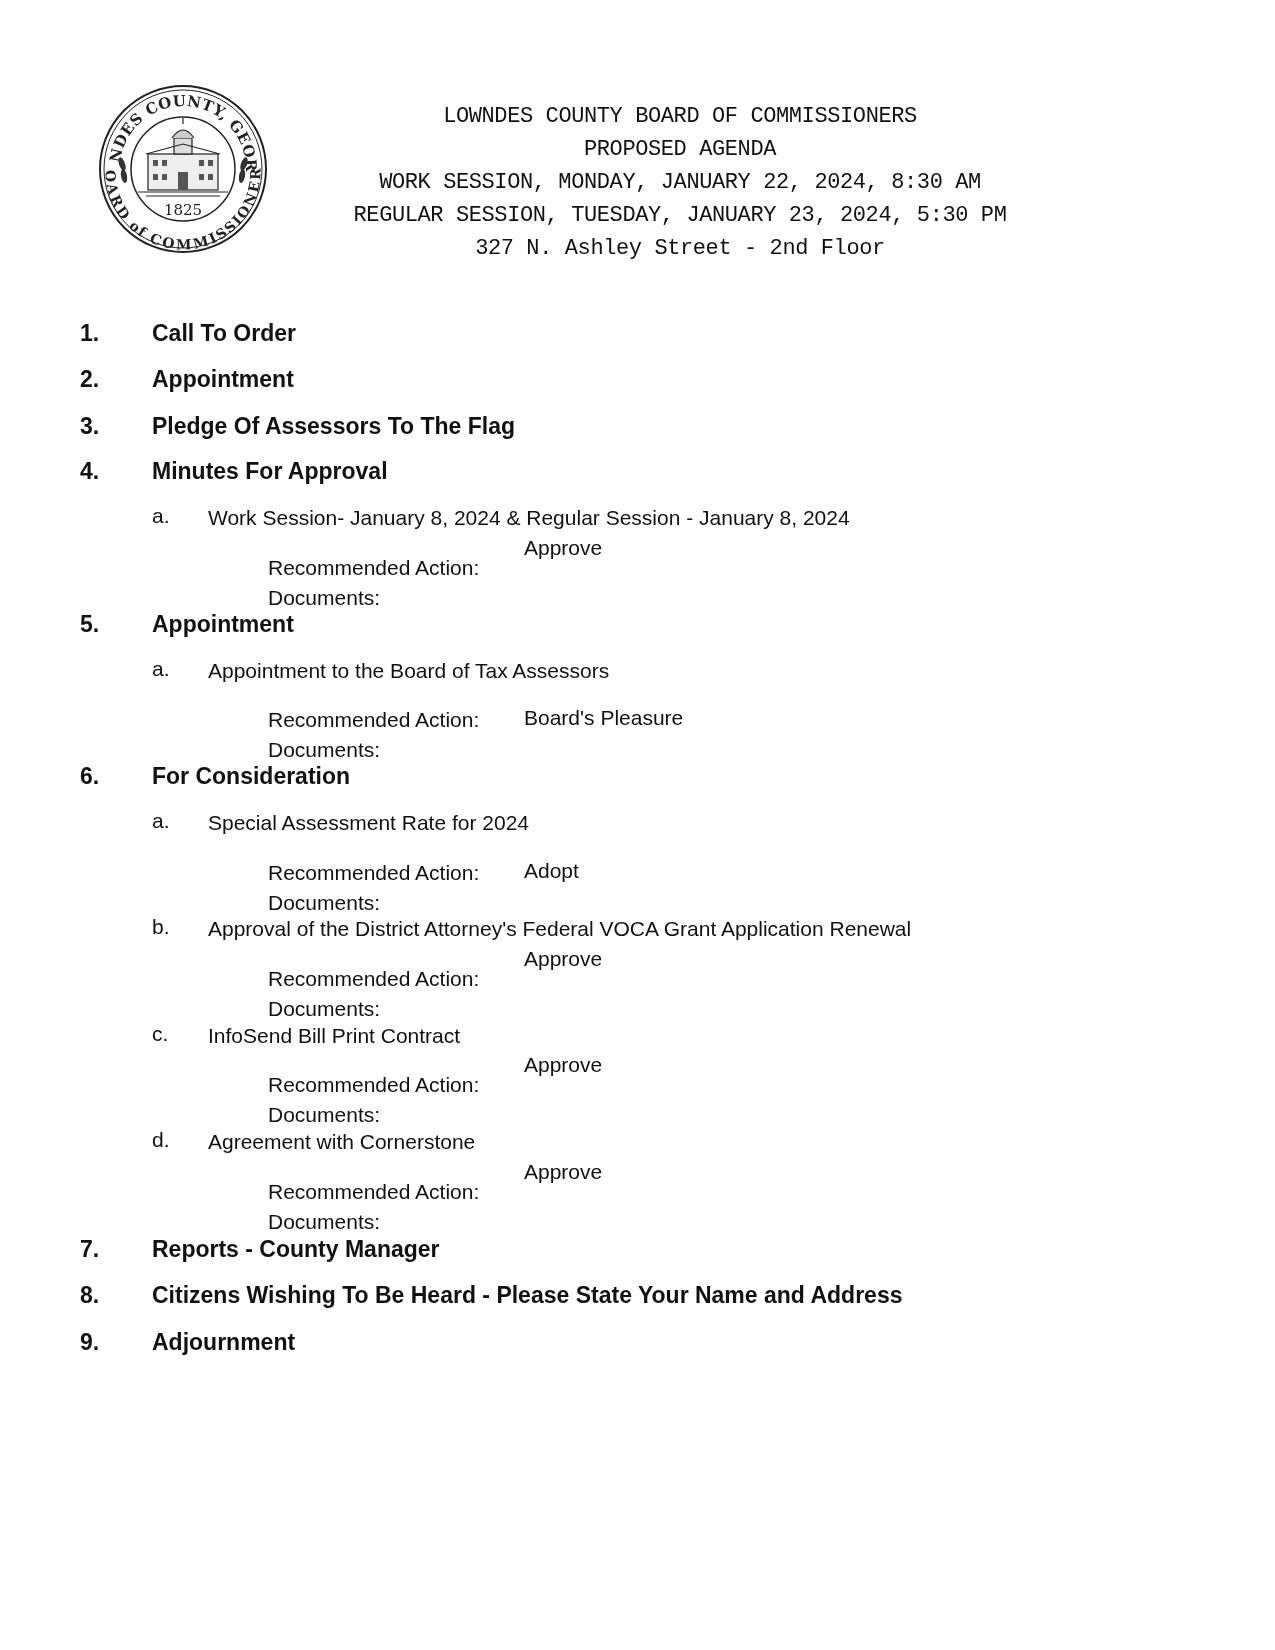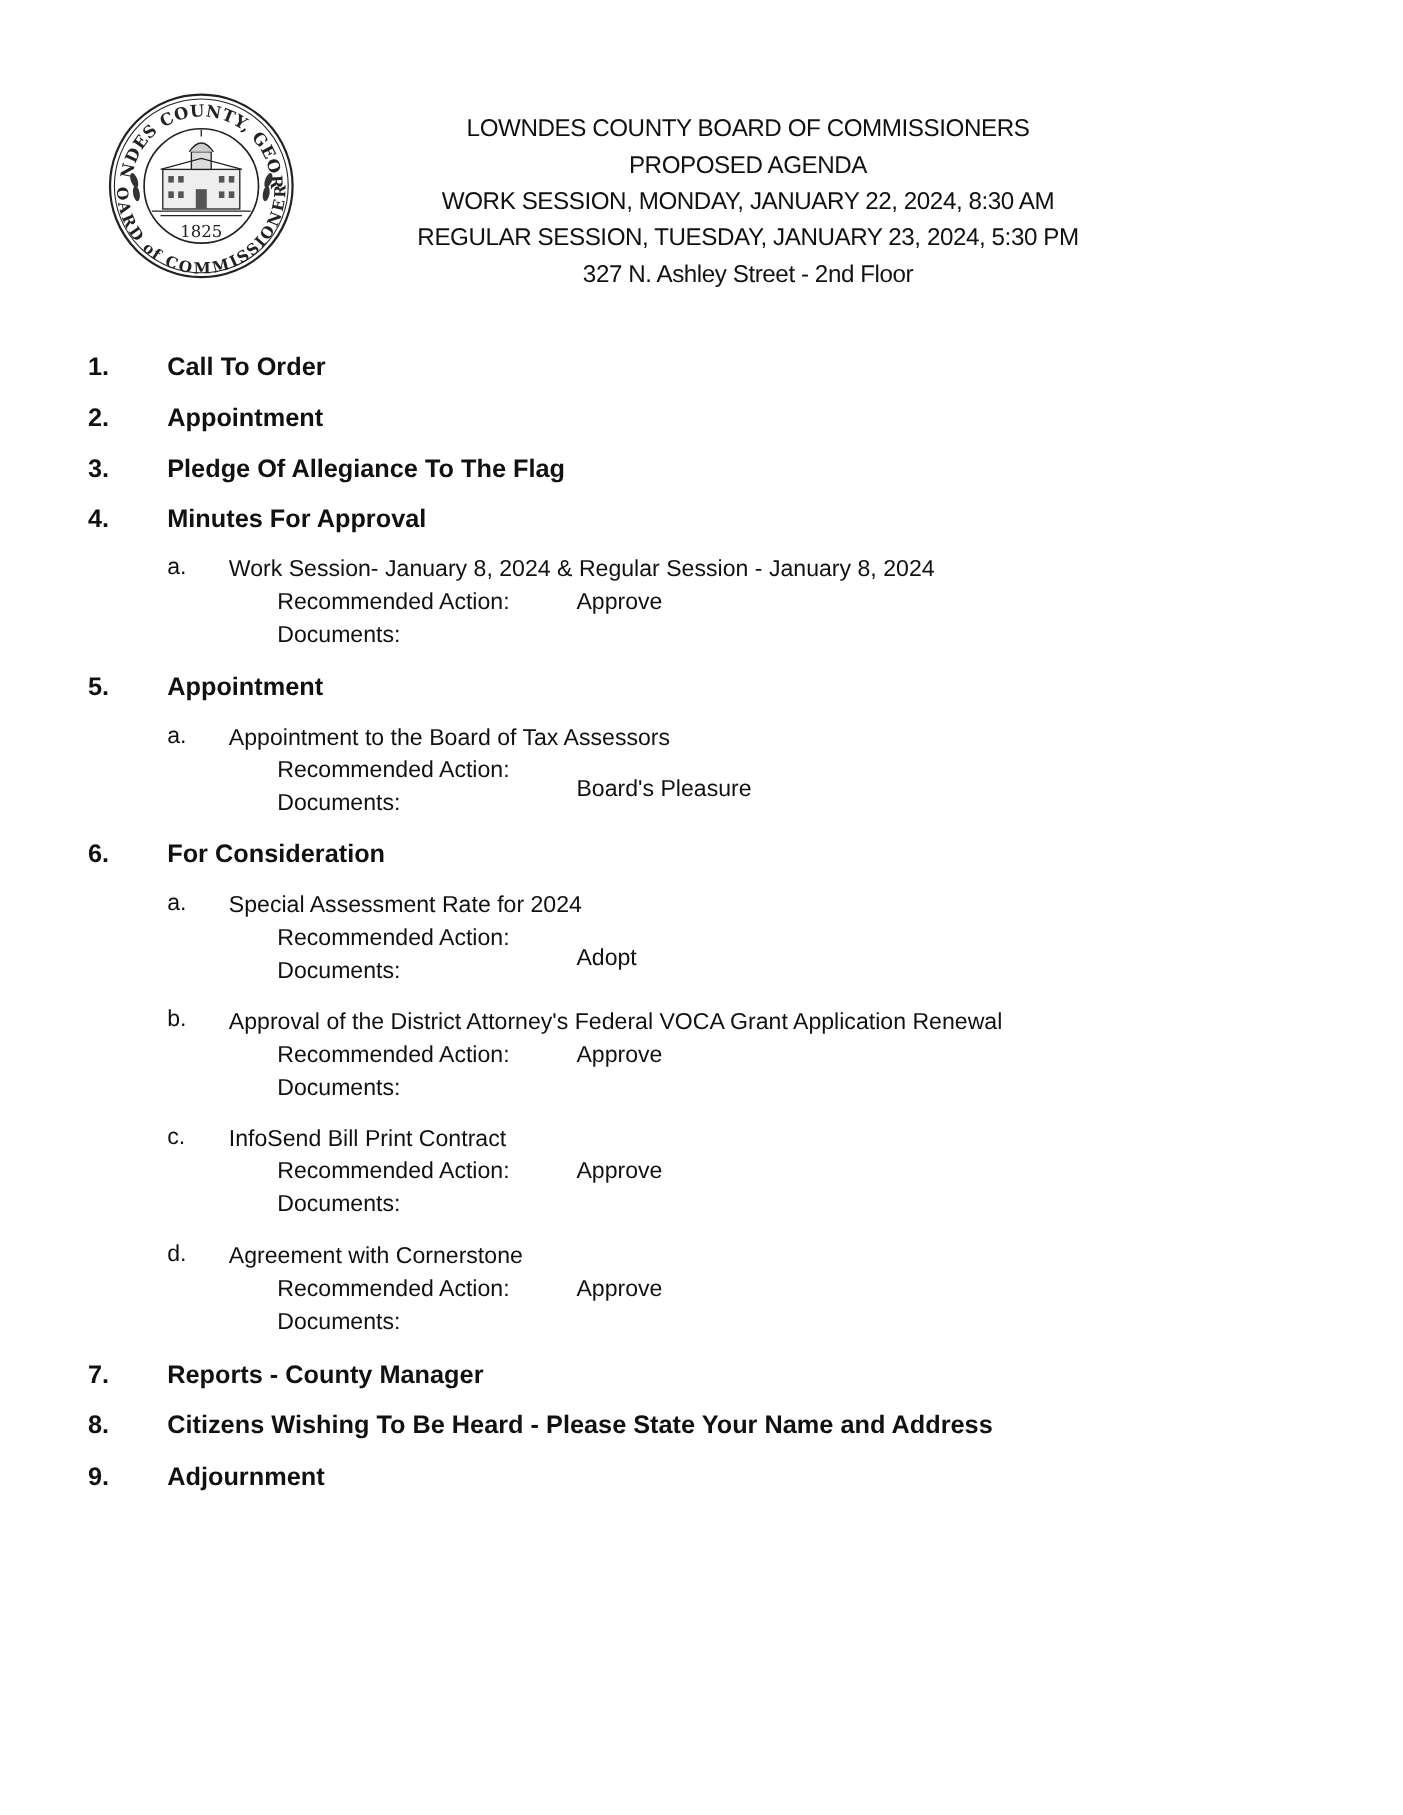--- a/index.html
+++ b/index.html
@@ -1,27 +1,27 @@
 <!DOCTYPE html>
 <html><head>
 <meta charset="utf-8">
 <style>
   html, body { margin:0; padding:0; background:#ffffff; }
   body { width:1275px; height:1650px; position:relative; color:#111; font-family:"Liberation Sans", sans-serif; overflow:hidden; }
   .seal { position:absolute; left:98px; top:84px; width:170px; height:170px; }
-  .header { position:absolute; left:340px; top:100px; width:680px; text-align:center; font-family:Liberation Sans, sans-serif; font-size:22px; line-height:33px; color:#111; letter-spacing:-0.4px; }
+  .header { position:absolute; left:340px; top:100px; width:680px; text-align:center; font-family:Liberation Mono, monospace; font-size:22px; line-height:33px; color:#111; letter-spacing:-0.4px; }
   .header div { white-space:nowrap; }
   .agenda { position:absolute; left:0; top:0; }
   .item { position:absolute; left:80px; font-weight:bold; font-size:23px; white-space:nowrap; }
   .item .num { position:absolute; left:0; }
   .item .title { position:absolute; left:72px; }
   .sub { position:absolute; left:152px; font-size:21px; white-space:nowrap; }
   .sub .letter { position:absolute; left:0; top:-2px; }
   .sub .stitle { position:absolute; left:56px; }
-  .sub .row { position:absolute; left:100px; }
+  .sub .row { position:absolute; left:116px;margin-top:20px; }
   .sub .val { position:absolute; left:372px; }
 </style>
 </head>
 <body>
 
 <svg class="seal" viewBox="0 0 170 170">
   <defs>
     <path id="arcTop" d="M 22 85 A 63 63 0 0 1 148 85"></path>
     <path id="arcBot" d="M 18 88 A 67 67 0 0 0 152 88"></path>
   </defs>
@@ -80,21 +80,21 @@
     <span class="title">Call To Order</span>
   </div>
 
   <div class="item" style="top:366px">
     <span class="num">2.</span>
     <span class="title">Appointment</span>
   </div>
 
   <div class="item" style="top:413px">
     <span class="num">3.</span>
-    <span class="title">Pledge Of Allegiance To The Flag</span>
+    <span class="title">Pledge Of Assessors To The Flag</span>
   </div>
 
   <div class="item" style="top:458px">
     <span class="num">4.</span>
     <span class="title">Minutes For Approval</span>
   </div>
   <div class="sub" style="top:506px">
     <span class="letter">a.</span>
     <span class="stitle">Work Session- January 8, 2024 &amp; Regular Session - January 8, 2024</span>
     <span class="row" style="top:30px">Recommended Action:</span>

